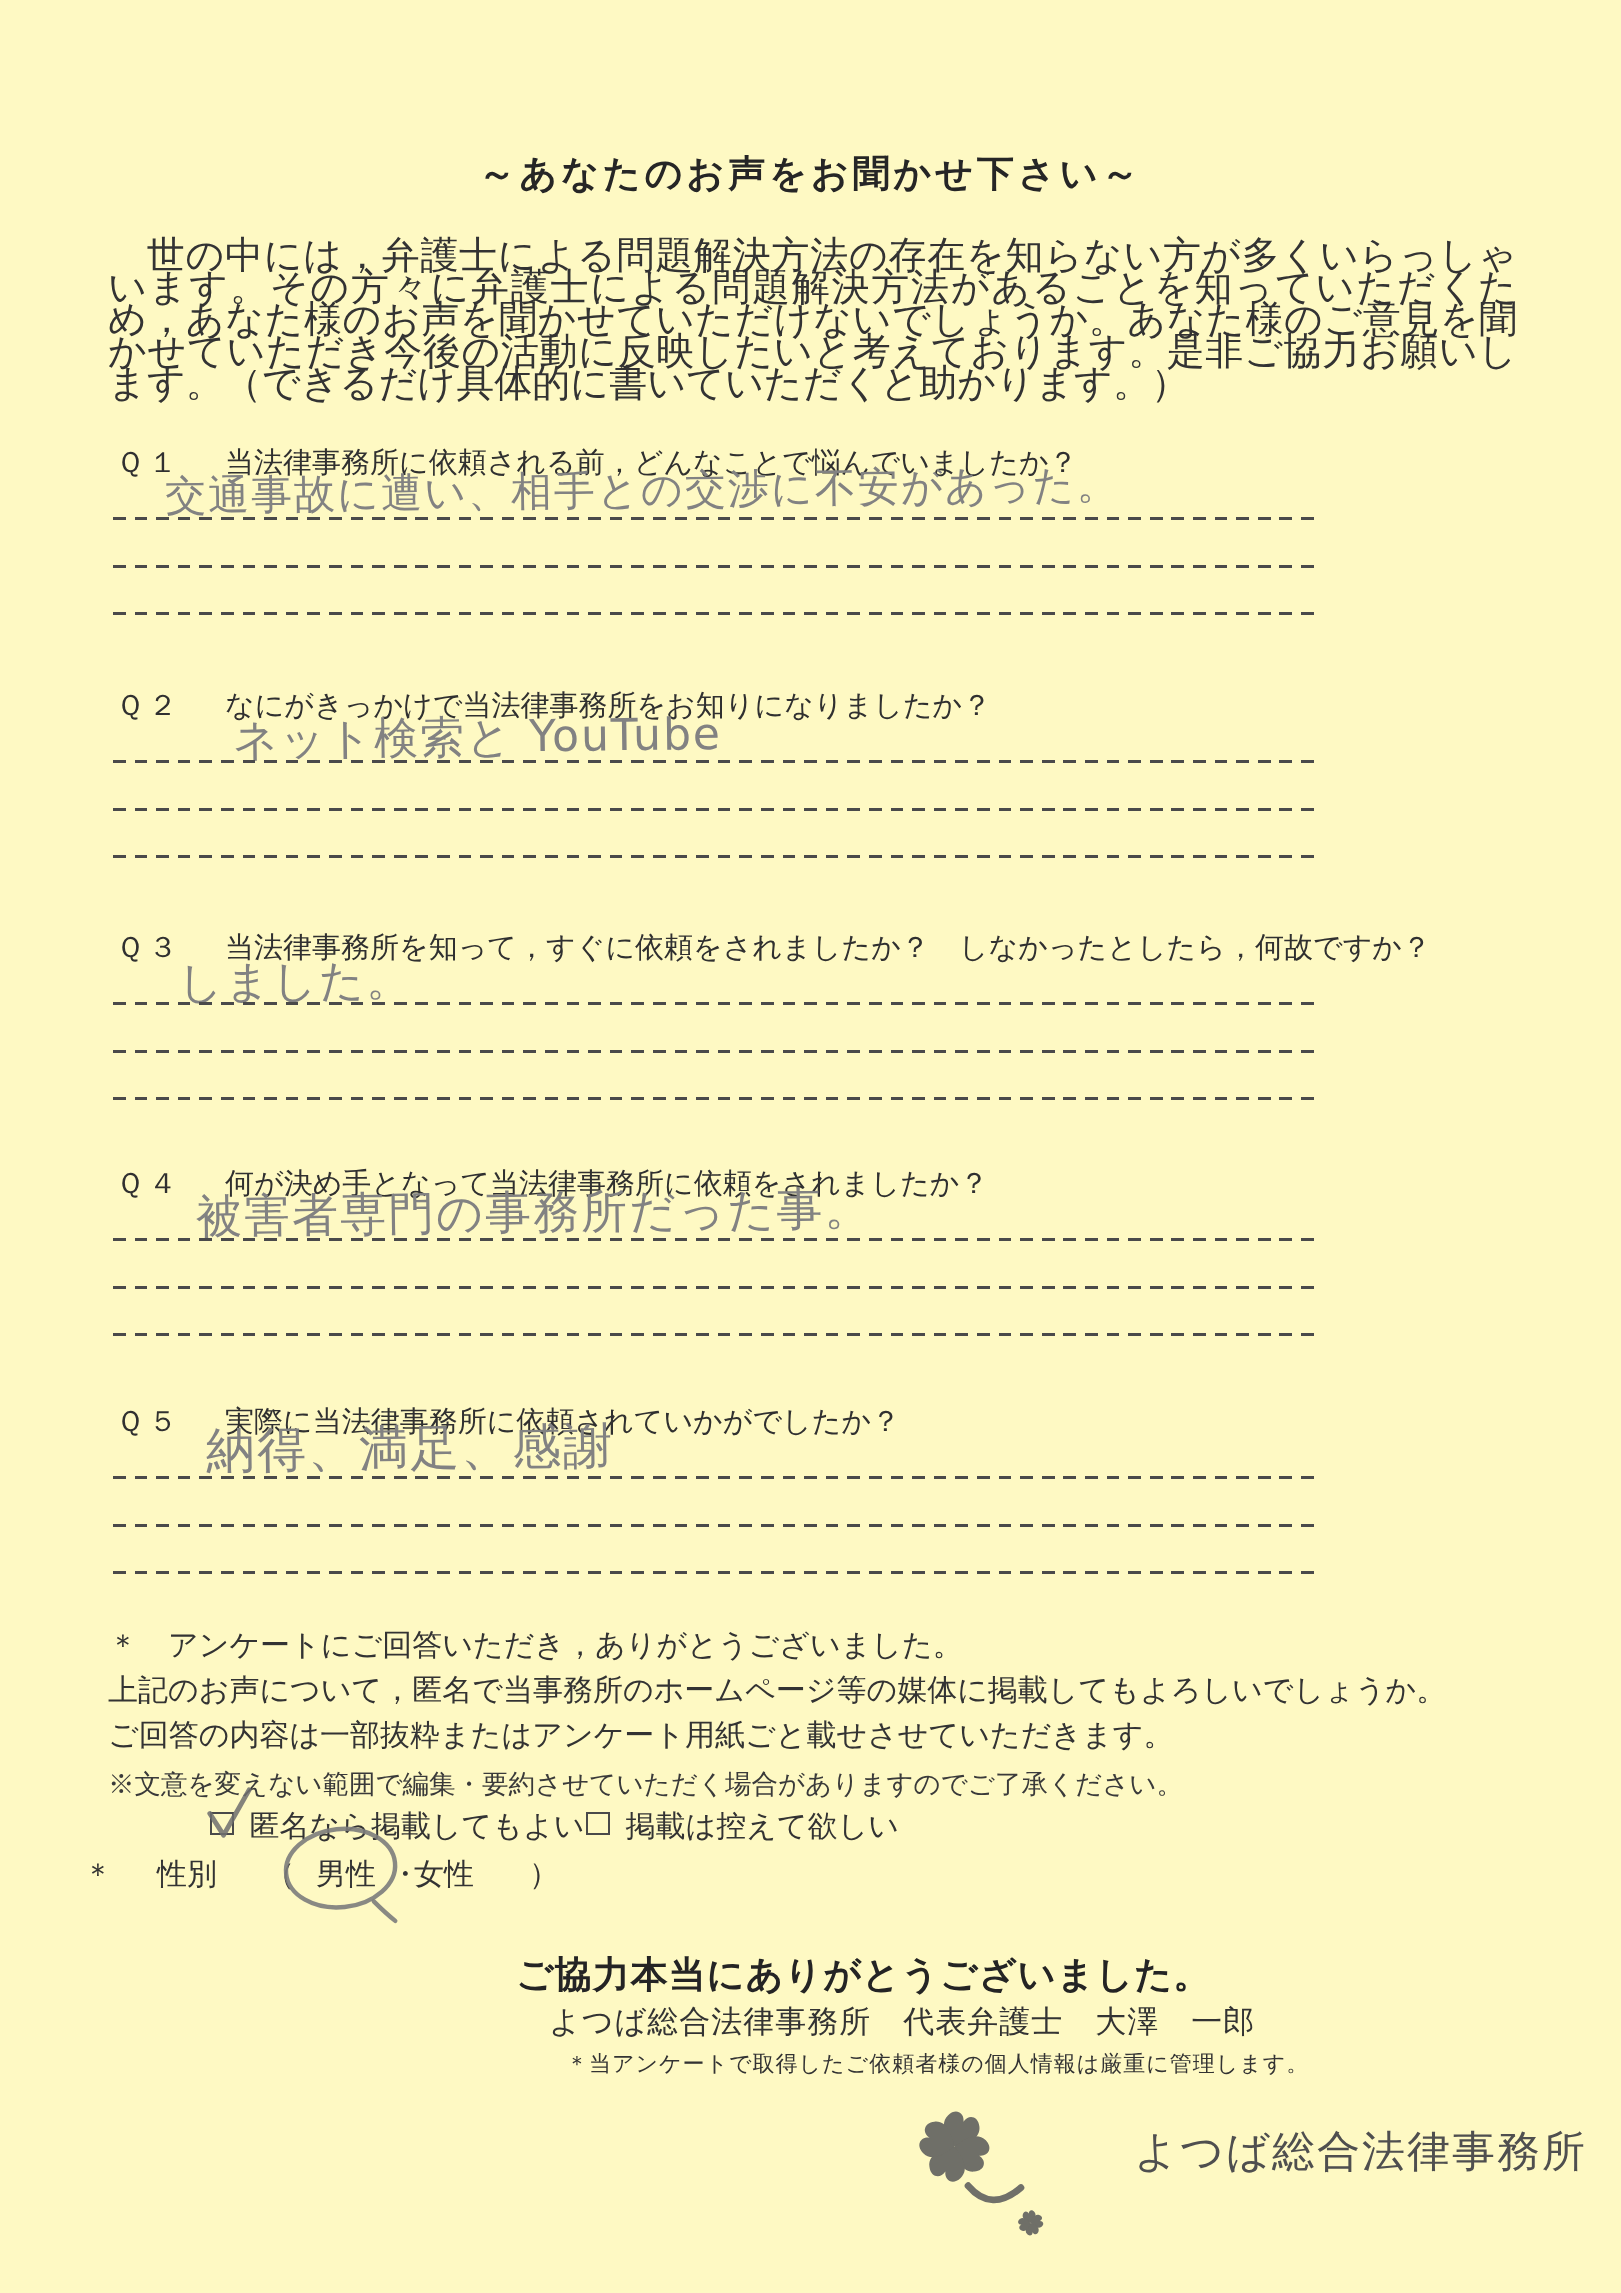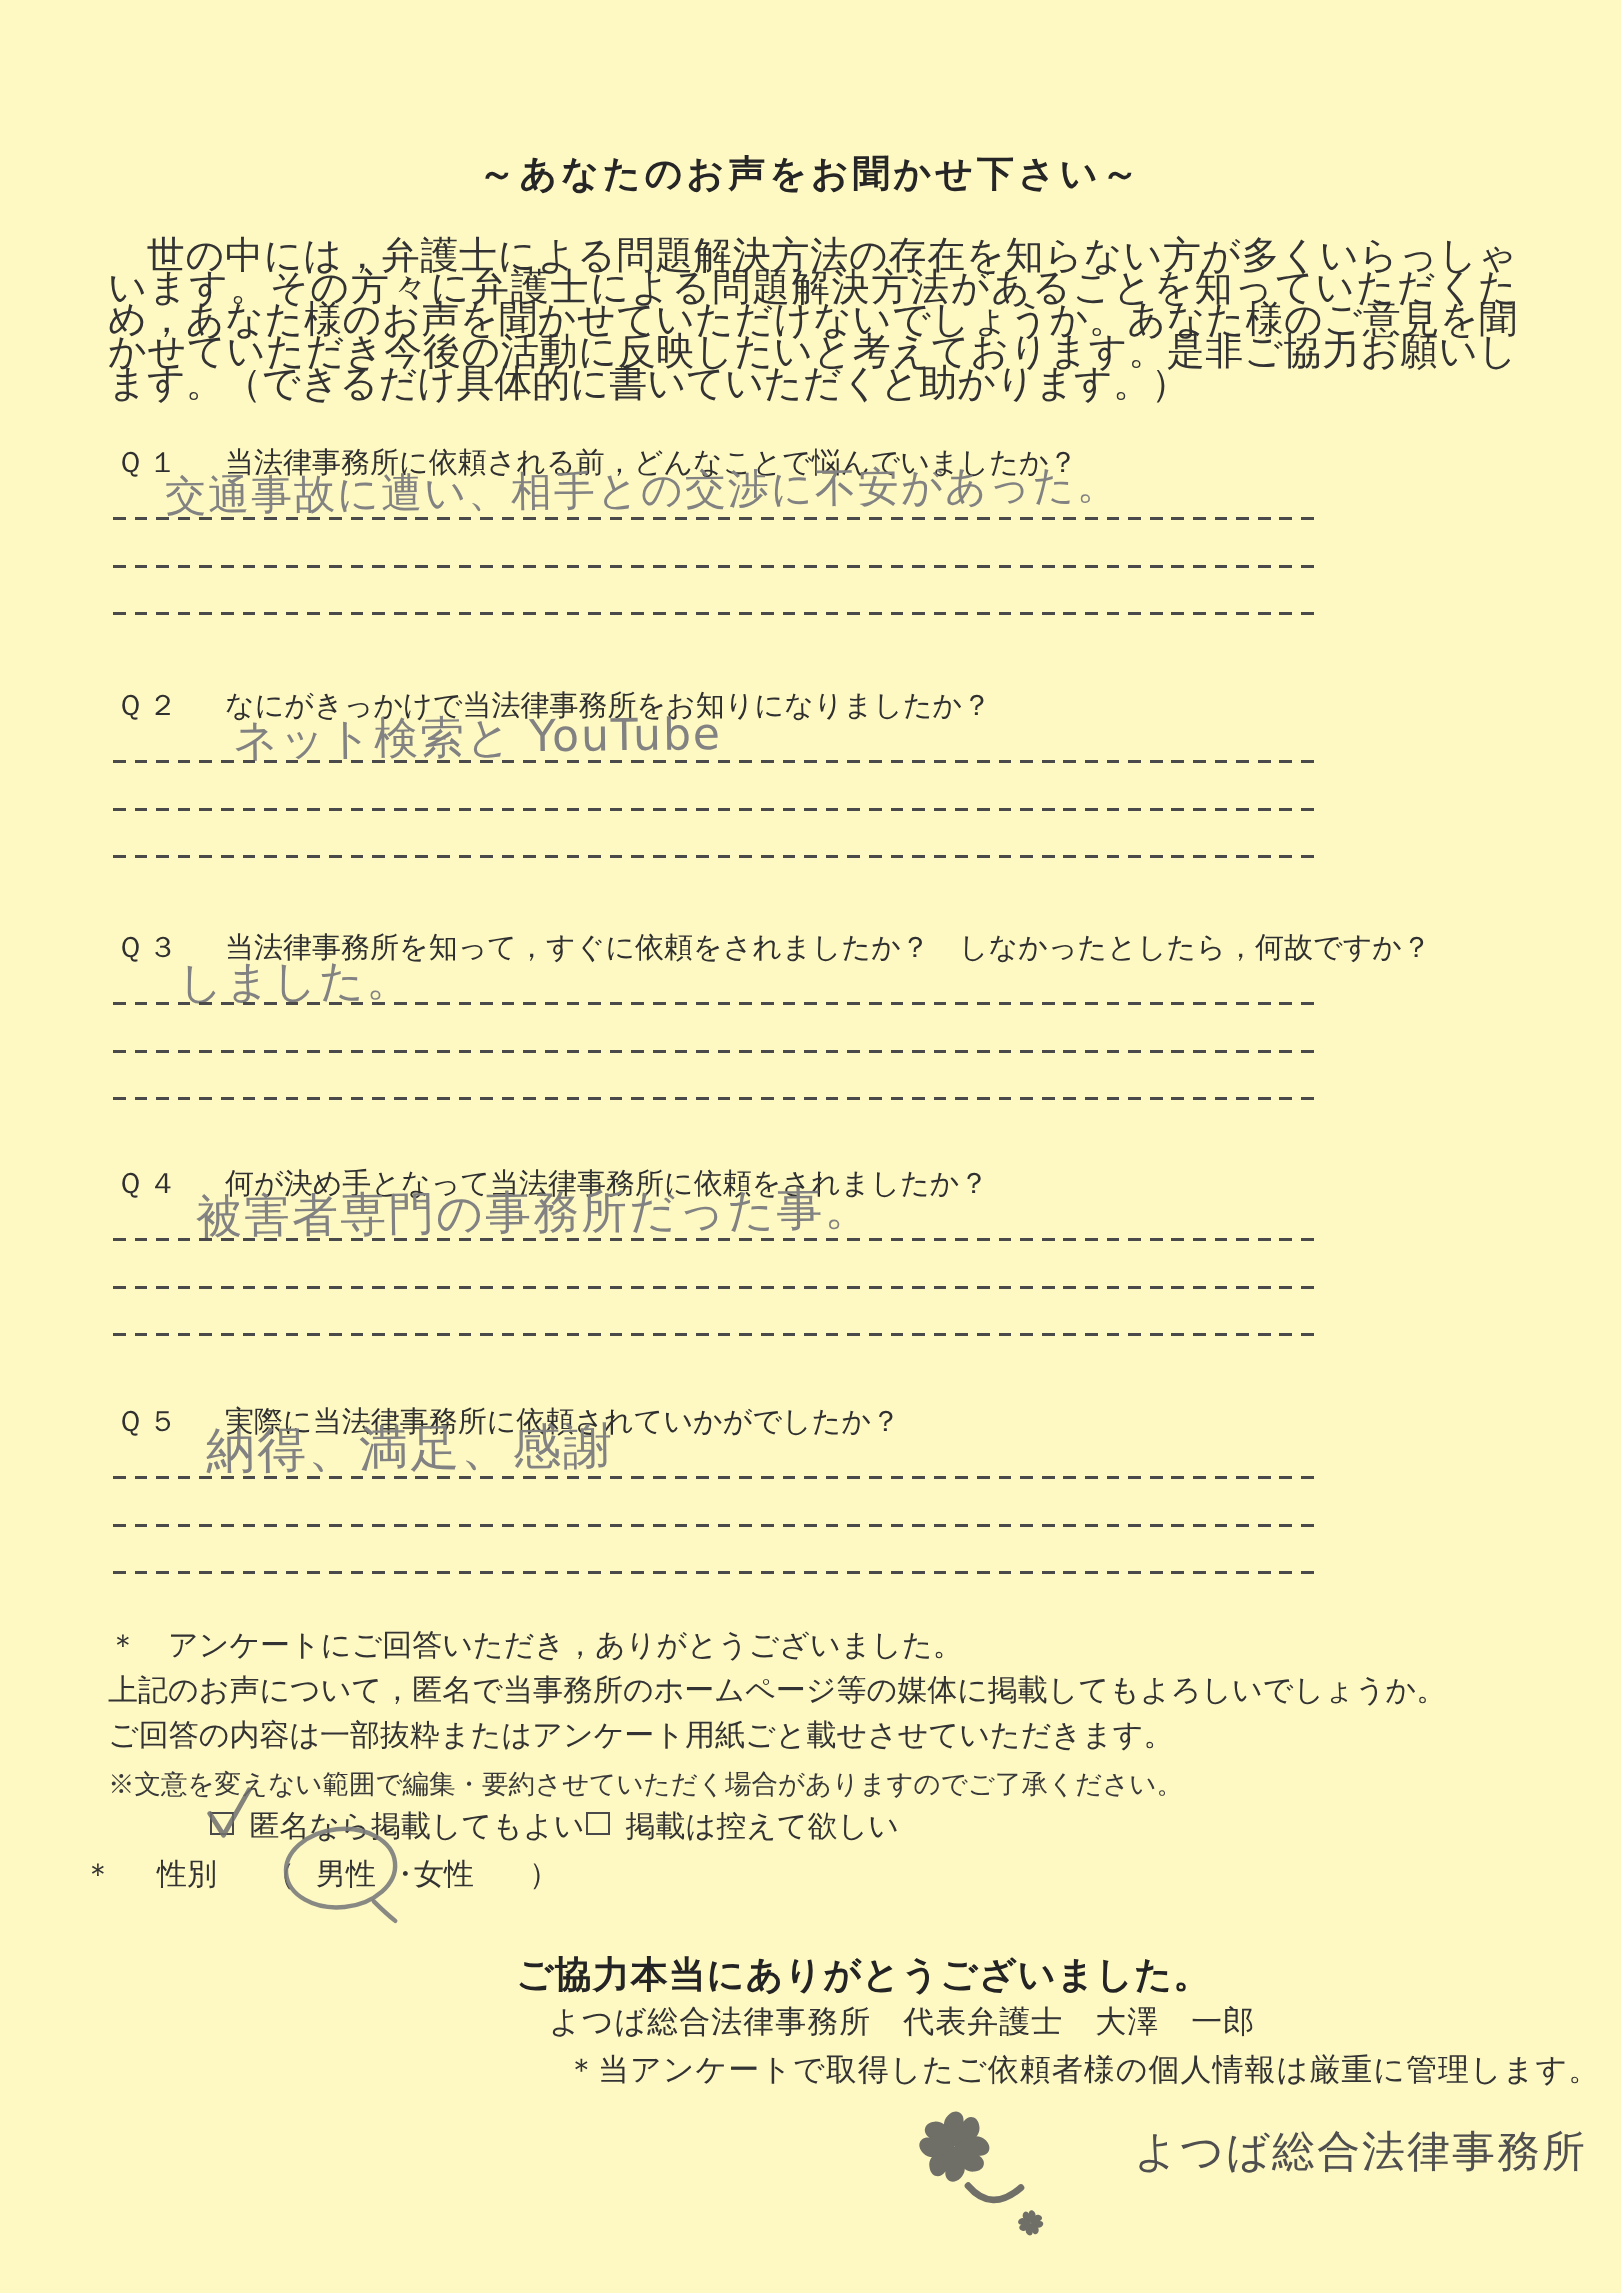--- a/index.html
+++ b/index.html
@@ -44,21 +44,21 @@
   .foot-line{left:108px;font-size:30px;color:#333;white-space:nowrap;}
   .foot-note{left:108px;font-size:26.5px;color:#3a3a3a;white-space:nowrap;}
   .opt{display:flex;align-items:flex-start;gap:16px;font-size:30px;color:#333;white-space:nowrap;}
   .cbx{
     width:23.5px;height:23.5px;margin-top:5.9px;
     border:2.9px solid #4a4a4a;background:transparent;box-sizing:border-box;
   }
   .gender-item{font-size:30px;color:#333;white-space:nowrap;}
   .big-thanks{left:516px;top:1950px;font-size:37px;font-weight:700;color:#242424;letter-spacing:1px;text-align:right;}
   .firm-line{left:549px;top:2001px;font-size:31px;color:#333;letter-spacing:1px;}
-  .privacy-line{left:566px;top:2049px;font-size:31px;color:#333;letter-spacing:1px;}
+  .privacy-line{left:566px;top:2049px;font-size:22px;color:#333;letter-spacing:1px;}
   .logo-text{
     left:1134px;top:2123px;
     font-family:"Liberation Sans","DejaVu Sans",sans-serif;
     font-size:43px;color:#4f4f4f;letter-spacing:2px;
   }
   svg{display:block;}
 </style>
 </head>
 <body>
 

